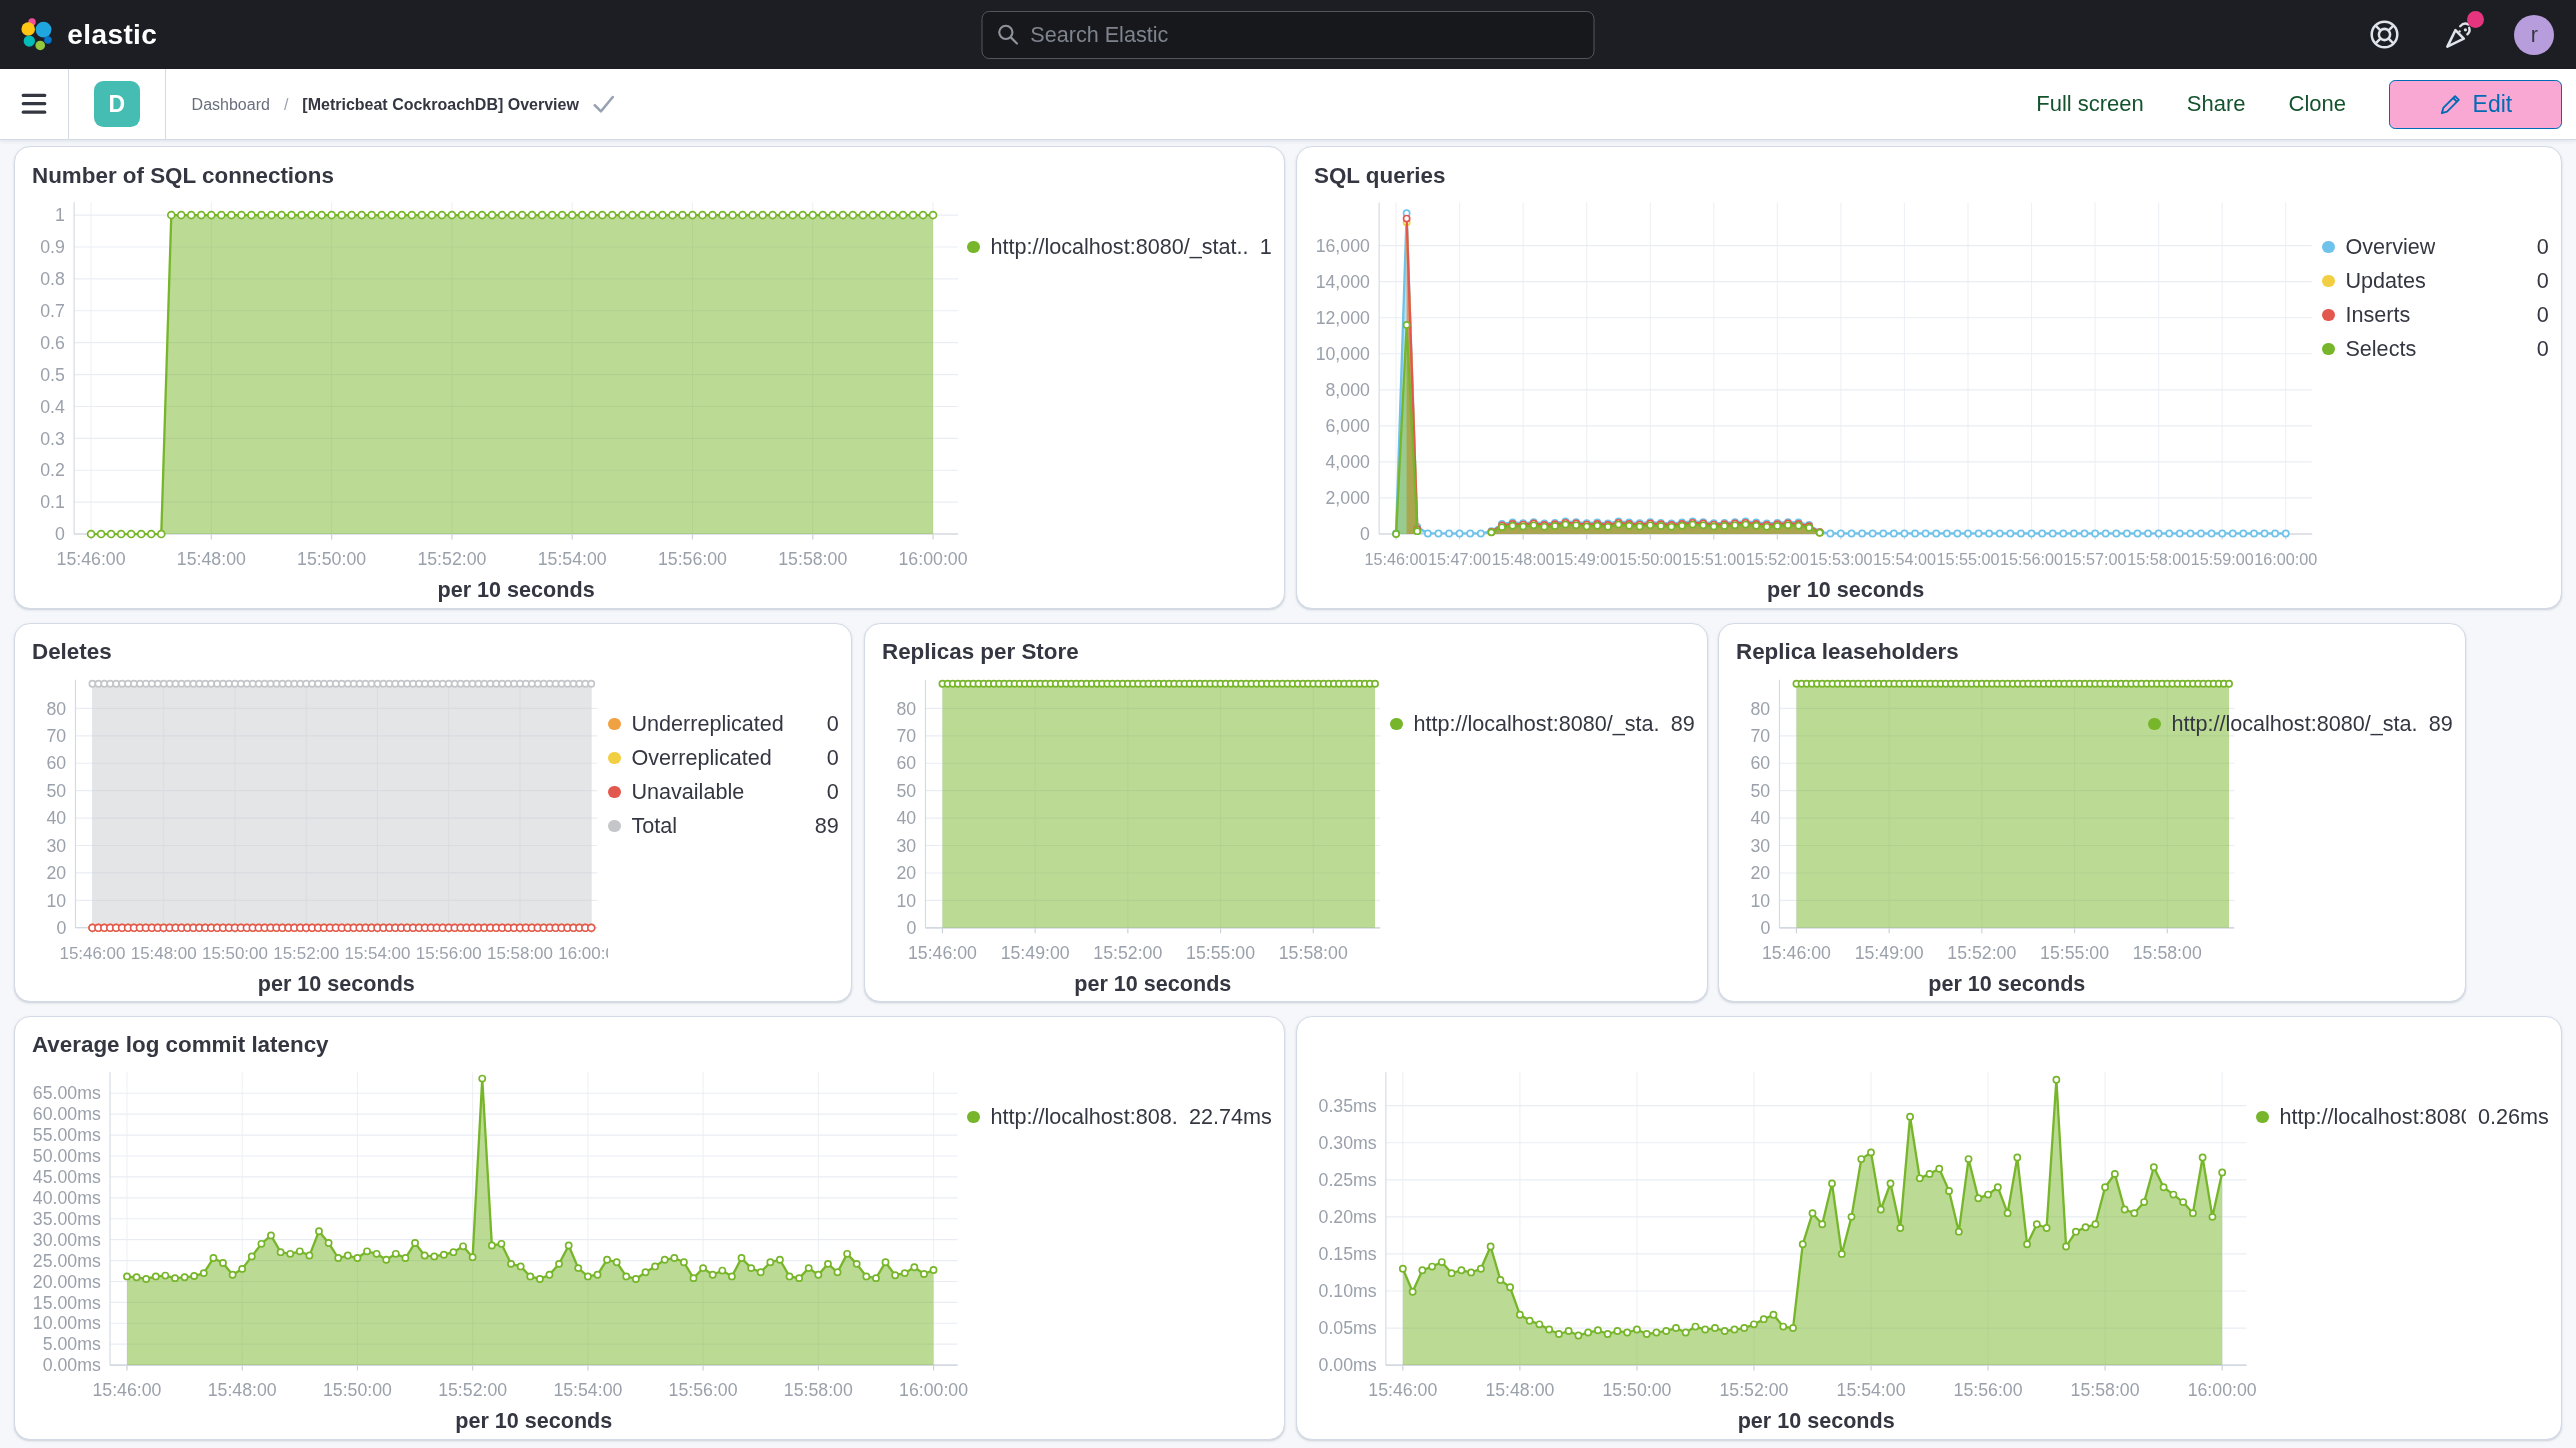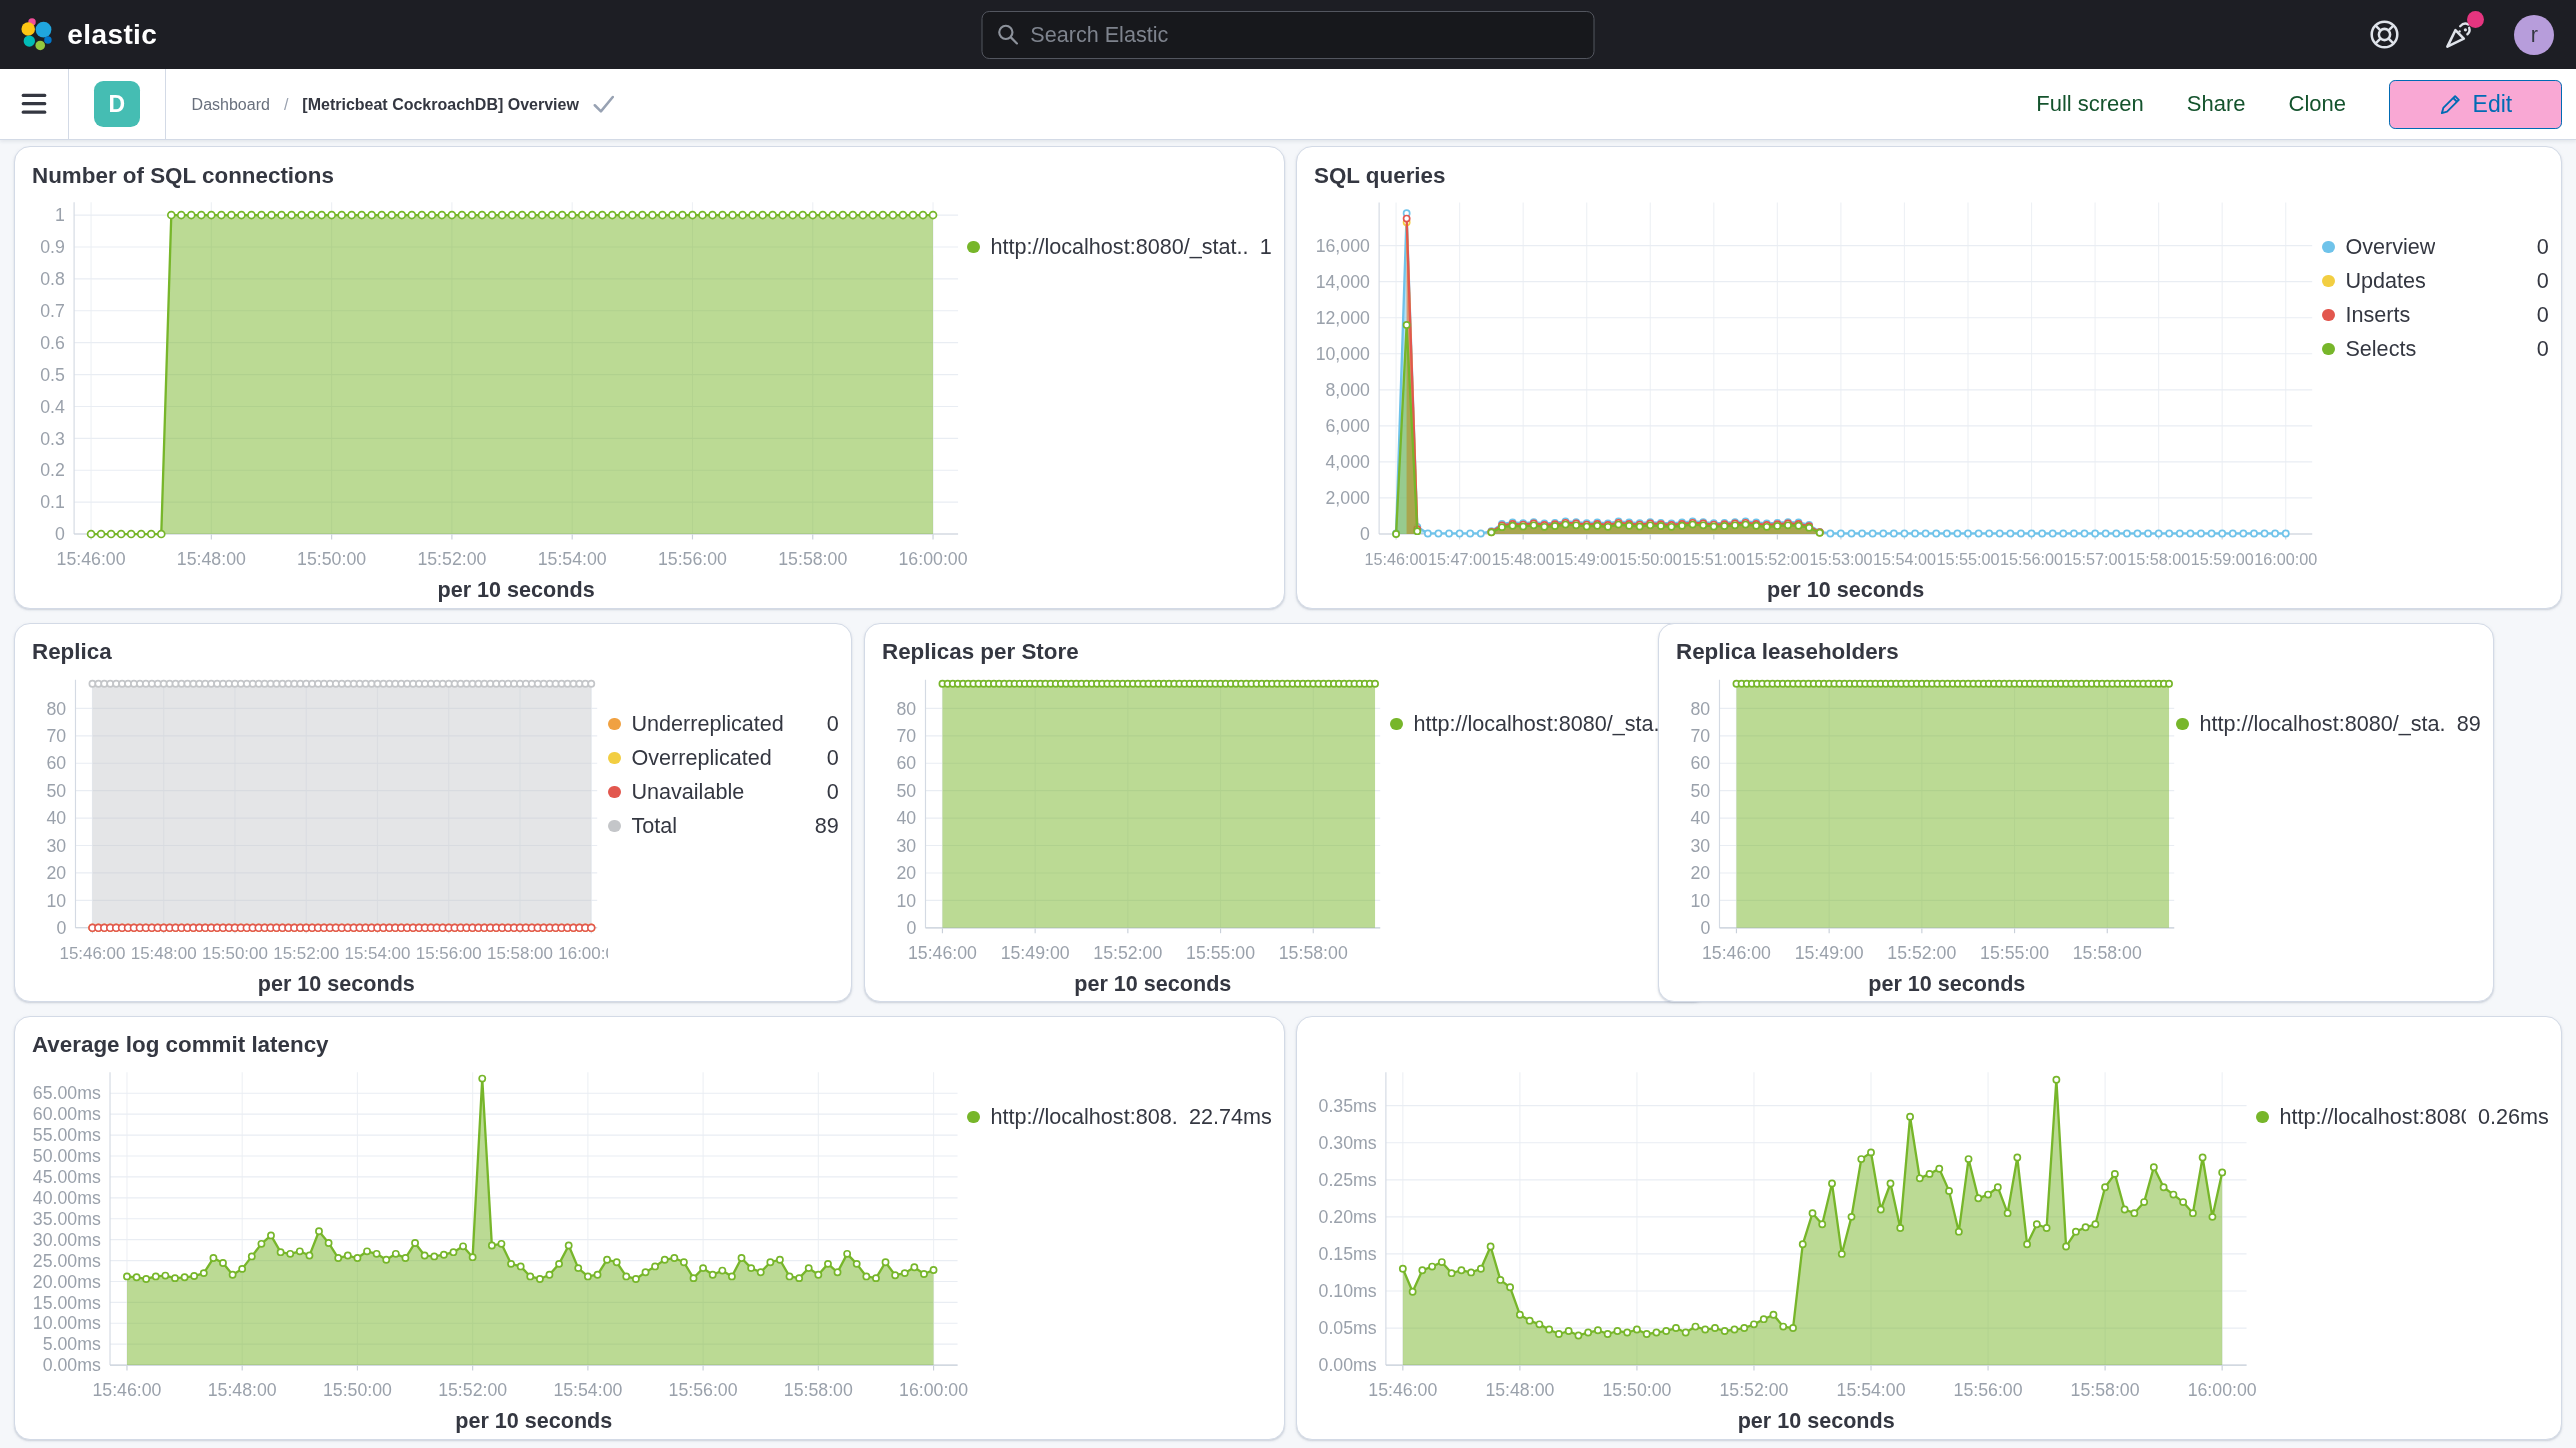--- a/index.html
+++ b/index.html
@@ -582,21 +582,21 @@
           <div class="legend-item">
             <span class="dot" style="background: rgb(119, 182, 42);"></span>
             <span class="lab">Selects</span>
             <span class="val">0</span>
           </div>
         </div>
     </div>
   </section>
 
   <section class="panel" style="left:14px; top:483px; width:838px; height:379px">
-    <h2 class="panel-title">Replica</h2>
+    <h2 class="panel-title">Deletes</h2>
     <div class="panel-body">
       <div class="chart-box"><svg width="588" height="332" viewBox="0 0 763 430">
             <line x1="94" y1="16" x2="94" y2="338" stroke="#eef1f5" stroke-width="1.5"></line>
             <line x1="94" y1="338" x2="94" y2="345" stroke="#c9d0da" stroke-width="1.5"></line>
             <text x="94" y="378" text-anchor="middle" fill="#9aa1ab" font-size="22">15:46:00</text>
             <line x1="186.47058823529412" y1="16" x2="186.47058823529412" y2="338" stroke="#eef1f5" stroke-width="1.5"></line>
             <line x1="186.47058823529412" y1="338" x2="186.47058823529412" y2="345" stroke="#c9d0da" stroke-width="1.5"></line>
             <text x="186.47058823529412" y="378" text-anchor="middle" fill="#9aa1ab" font-size="22">15:48:00</text>
             <line x1="278.94117647058823" y1="16" x2="278.94117647058823" y2="338" stroke="#eef1f5" stroke-width="1.5"></line>
             <line x1="278.94117647058823" y1="338" x2="278.94117647058823" y2="345" stroke="#c9d0da" stroke-width="1.5"></line>
@@ -1142,21 +1142,21 @@
       <div class="legend" style="width: 309px;">
           <div class="legend-item">
             <span class="dot" style="background: rgb(119, 182, 42);"></span>
             <span class="lab">http://localhost:8080/_sta...</span>
             <span class="val">89</span>
           </div>
         </div>
     </div>
   </section>
 
-  <section class="panel" style="left:1658px; top:483px; width:836px; height:379px">
+  <section class="panel" style="left:1718px; top:483px; width:748px; height:379px">
     <h2 class="panel-title">Replica leaseholders</h2>
     <div class="panel-body">
       <div class="chart-box"><svg width="521" height="332" viewBox="0 0 676 430">
             <line x1="94" y1="16" x2="94" y2="338" stroke="#eef1f5" stroke-width="1.5"></line>
             <line x1="94" y1="338" x2="94" y2="345" stroke="#c9d0da" stroke-width="1.5"></line>
             <text x="94" y="378" text-anchor="middle" fill="#9aa1ab" font-size="23">15:46:00</text>
             <line x1="214.28235294117647" y1="16" x2="214.28235294117647" y2="338" stroke="#eef1f5" stroke-width="1.5"></line>
             <line x1="214.28235294117647" y1="338" x2="214.28235294117647" y2="345" stroke="#c9d0da" stroke-width="1.5"></line>
             <text x="214.28235294117647" y="378" text-anchor="middle" fill="#9aa1ab" font-size="23">15:49:00</text>
             <line x1="334.56470588235294" y1="16" x2="334.56470588235294" y2="338" stroke="#eef1f5" stroke-width="1.5"></line>

